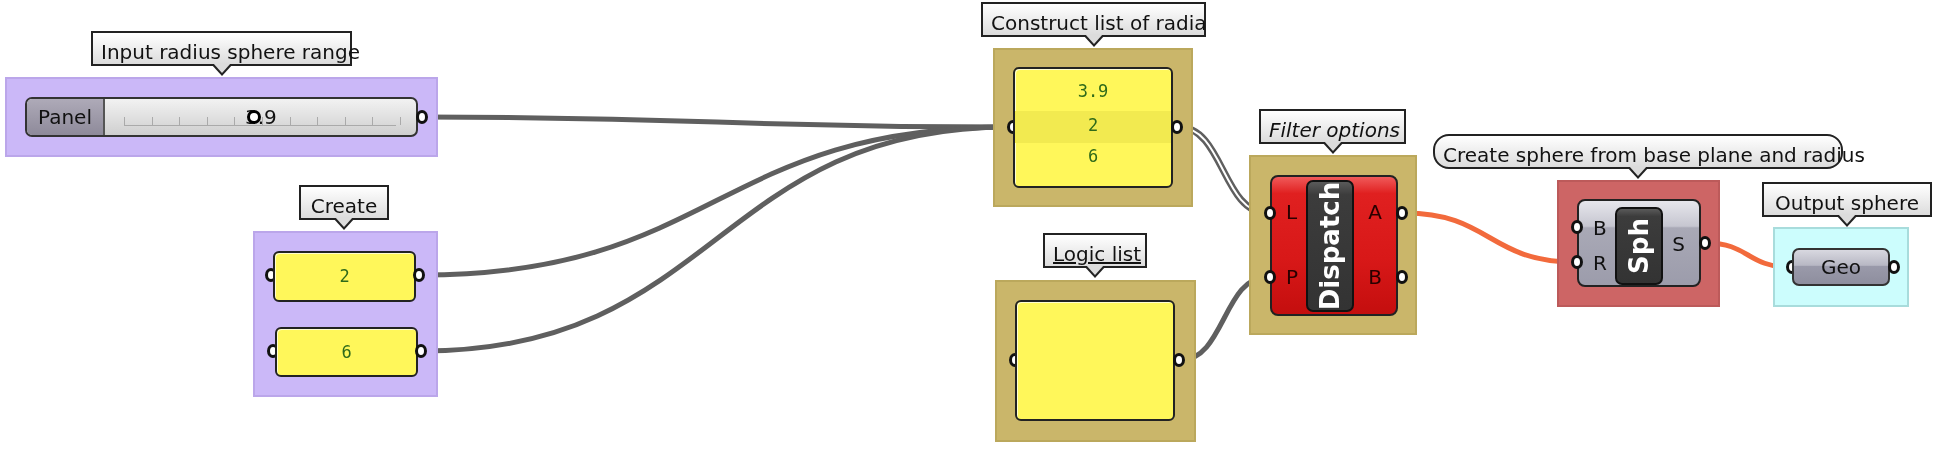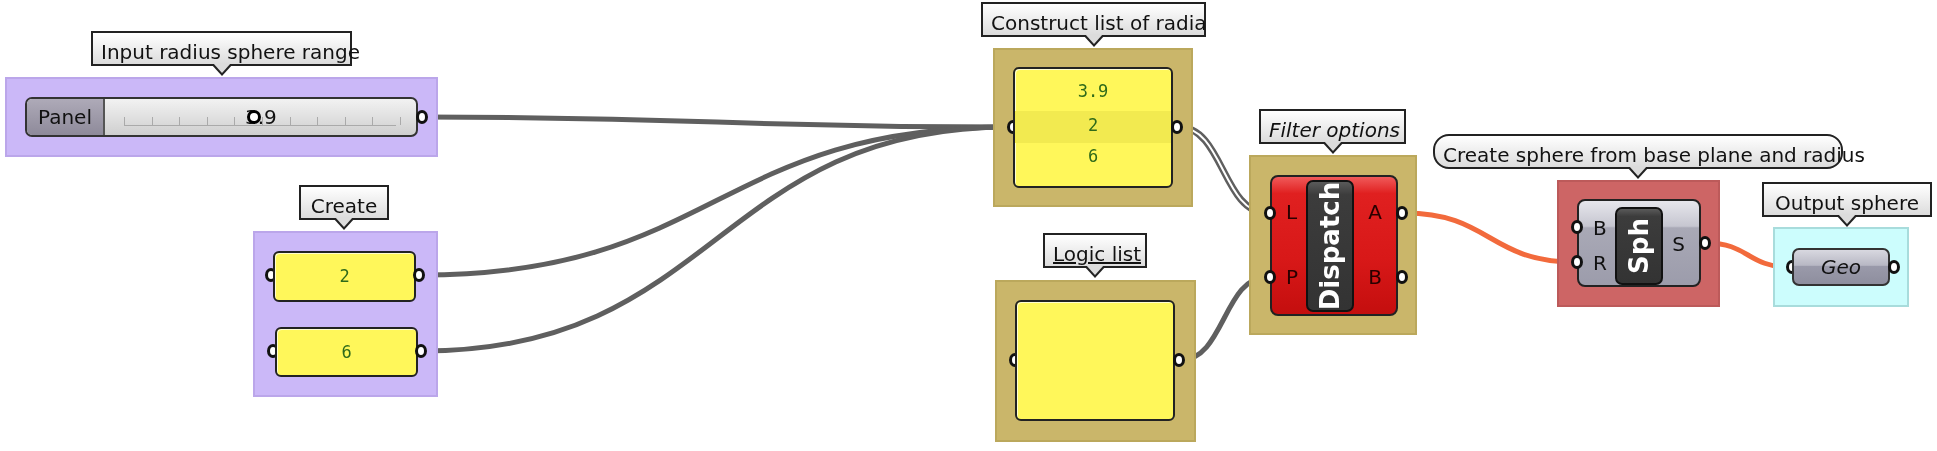--- a/index.html
+++ b/index.html
@@ -45,21 +45,21 @@
   .comp-grey { background:linear-gradient(#e6e6ec 0%, #c6c6d0 30%, #a9a9b6 32%, #9c9cab 100%); }
   .comp-label { position:absolute; font-size:20px; color:#111; }
   .comp-red .comp-label { color:#2a0000; }
   .nickname { position:absolute; box-sizing:border-box; border:2px solid #111; border-radius:7px;
               background:linear-gradient(#5a5a5a 0%, #3c3c3c 10%, #333 100%); }
   .nickname span { position:absolute; left:50%; top:50%; transform:translate(-50%,-50%) rotate(-90deg);
                    color:#fff; font-weight:bold; font-size:26px; white-space:nowrap; }
   .geo { position:absolute; left:1792px; top:248px; width:98px; height:38px; box-sizing:border-box;
          border:2px solid #333; border-radius:7px;
          background:linear-gradient(#d8d8e0 0%, #b8b8c4 45%, #9a9aaa 48%, #8e8e9e 100%);
-         font-size:20px; line-height:34px; text-align:center; color:#111;font-style:italic; }
+         font-size:20px; line-height:34px; text-align:center; color:#111; }
 </style>
 </head>
 <body>
 
 <svg id="wires" xmlns="http://www.w3.org/2000/svg">
     <path d="M424,117 C717,117 717,127 1010,127" fill="none" stroke="#5f5f5f" stroke-width="5"></path>
     <path d="M421,275 C715.5,275 715.5,127 1010,127" fill="none" stroke="#5f5f5f" stroke-width="5"></path>
     <path d="M423,351 C716.5,351 716.5,127 1010,127" fill="none" stroke="#5f5f5f" stroke-width="5"></path>
     <path d="M1179,127 C1223,127 1223,213 1267,213" fill="none" stroke="#5f5f5f" stroke-width="7"></path>
     <path d="M1179,127 C1223,127 1223,213 1267,213" fill="none" stroke="#ffffff" stroke-width="2"></path>

